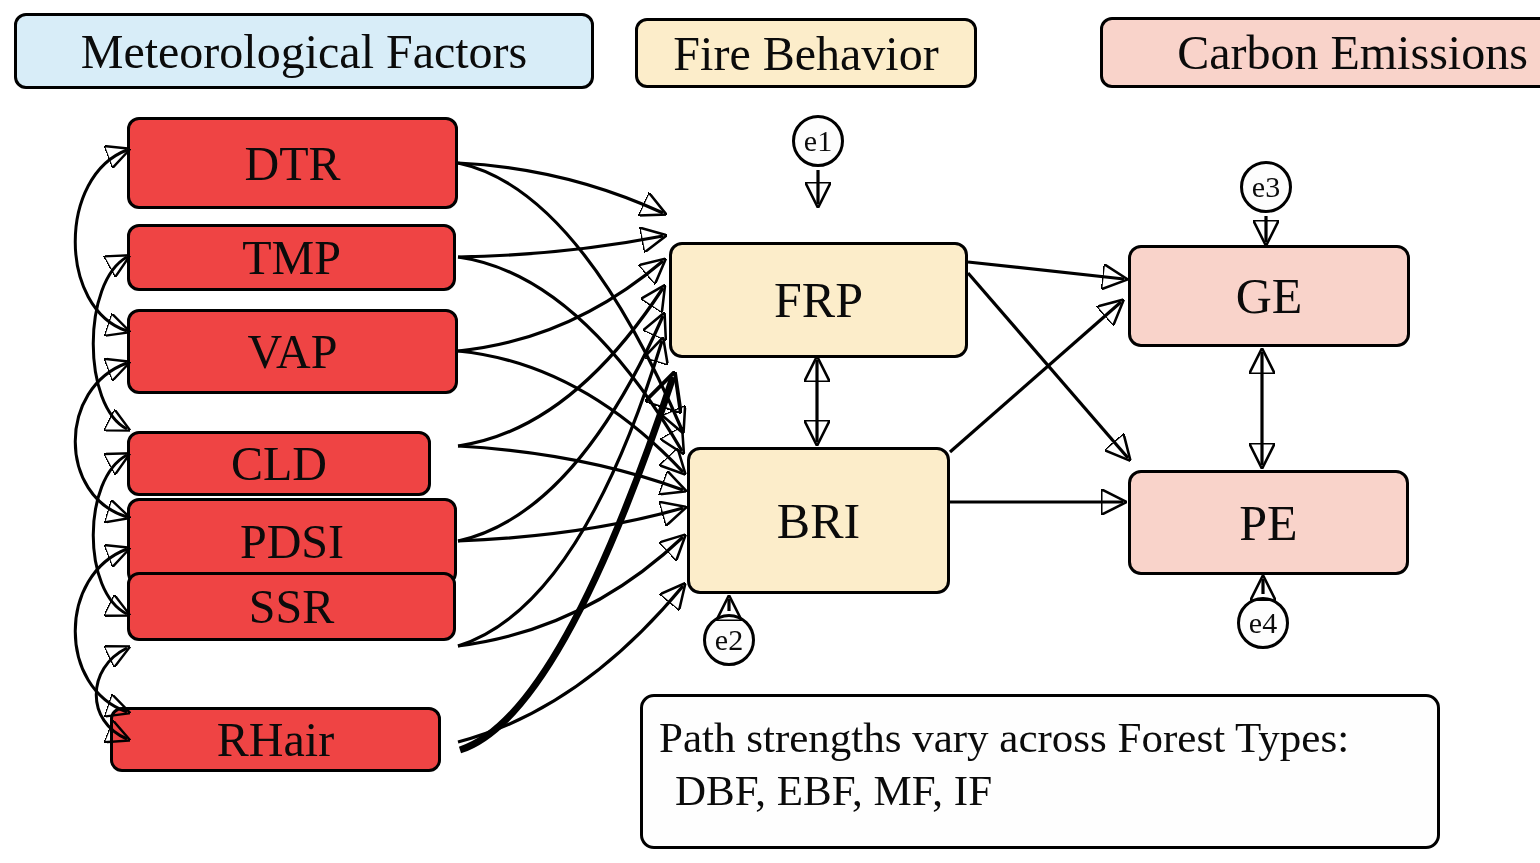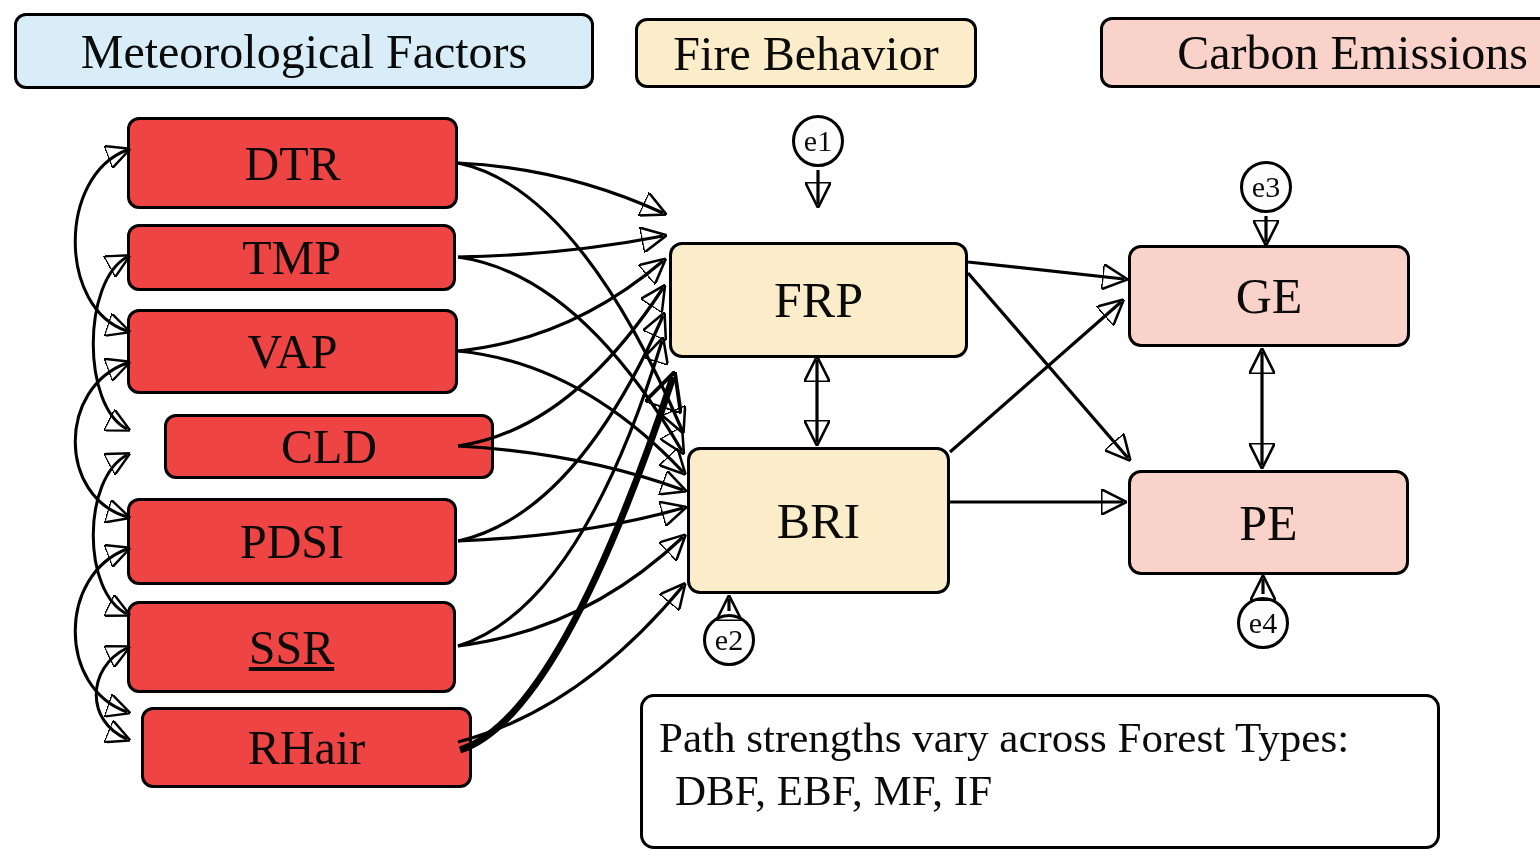--- a/index.html
+++ b/index.html
@@ -30,24 +30,24 @@
 
 <div class="canvas">
 
   <div class="box hdr met-fill" style="left:14px;top:13px;width:580px;height:76px;">Meteorological Factors</div>
   <div class="box hdr fire-fill" style="left:635px;top:18px;width:342px;height:70px;">Fire Behavior</div>
   <div class="box hdr carbon-fill" style="left:1100px;top:17px;width:505px;height:71px;">Carbon Emissions</div>
 
   <div class="box factor" style="left:127px;top:117px;width:331px;height:92px;">DTR</div>
   <div class="box factor" style="left:127px;top:224px;width:329px;height:67px;">TMP</div>
   <div class="box factor" style="left:127px;top:309px;width:331px;height:85px;">VAP</div>
-  <div class="box factor" style="left:127px;top:414px;width:330px;height:65px;margin-left:37px;">CLD</div>
+  <div class="box factor" style="left:127px;top:431px;width:304px;height:65px;">CLD</div>
   <div class="box factor" style="left:127px;top:498px;width:330px;height:87px;">PDSI</div>
-  <div class="box factor" style="left:127px;top:601px;width:329px;height:92px;text-decoration:underline;">SSR</div>
-  <div class="box factor" style="left:141px;top:707px;width:331px;height:81px;text-align:center;">RHair</div>
+  <div class="box factor" style="left:127px;top:572px;width:329px;height:69px;">SSR</div>
+  <div class="box factor" style="left:110px;top:707px;width:331px;height:65px;text-align:center;">RHair</div>
 
   <div class="box latent fire-fill" style="left:669px;top:210px;width:299px;height:116px;margin-top:32px;">FRP</div>
   <div class="box latent fire-fill" style="left:687px;top:447px;width:263px;height:147px;">BRI</div>
 
   <div class="box latent carbon-fill" style="left:1128px;top:245px;width:282px;height:102px;">GE</div>
   <div class="box latent carbon-fill" style="left:1128px;top:470px;width:281px;height:105px;">PE</div>
 
   <div class="err" style="left:792px;top:115px;width:52px;height:52px;">e1</div>
   <div class="err" style="left:703px;top:614px;width:52px;height:52px;">e2</div>
   <div class="err" style="left:1240px;top:161px;width:52px;height:52px;">e3</div>

